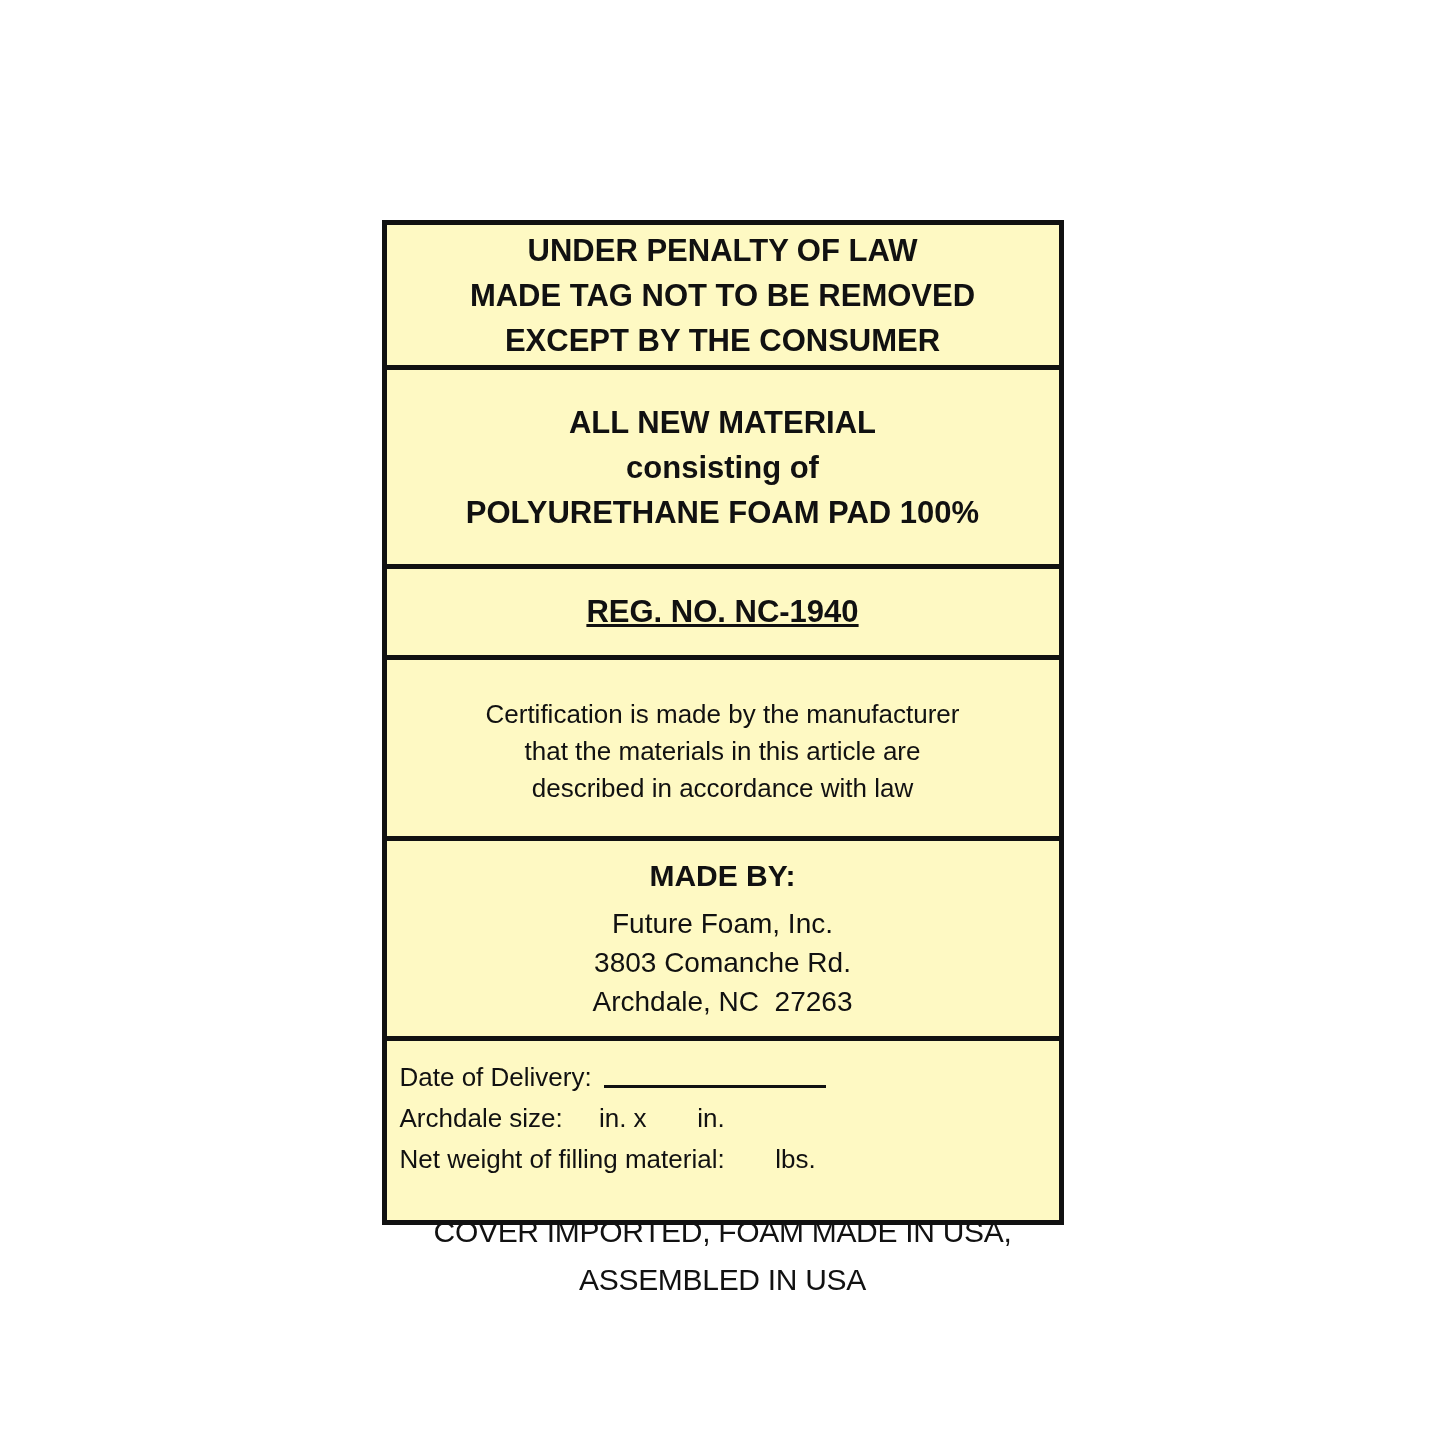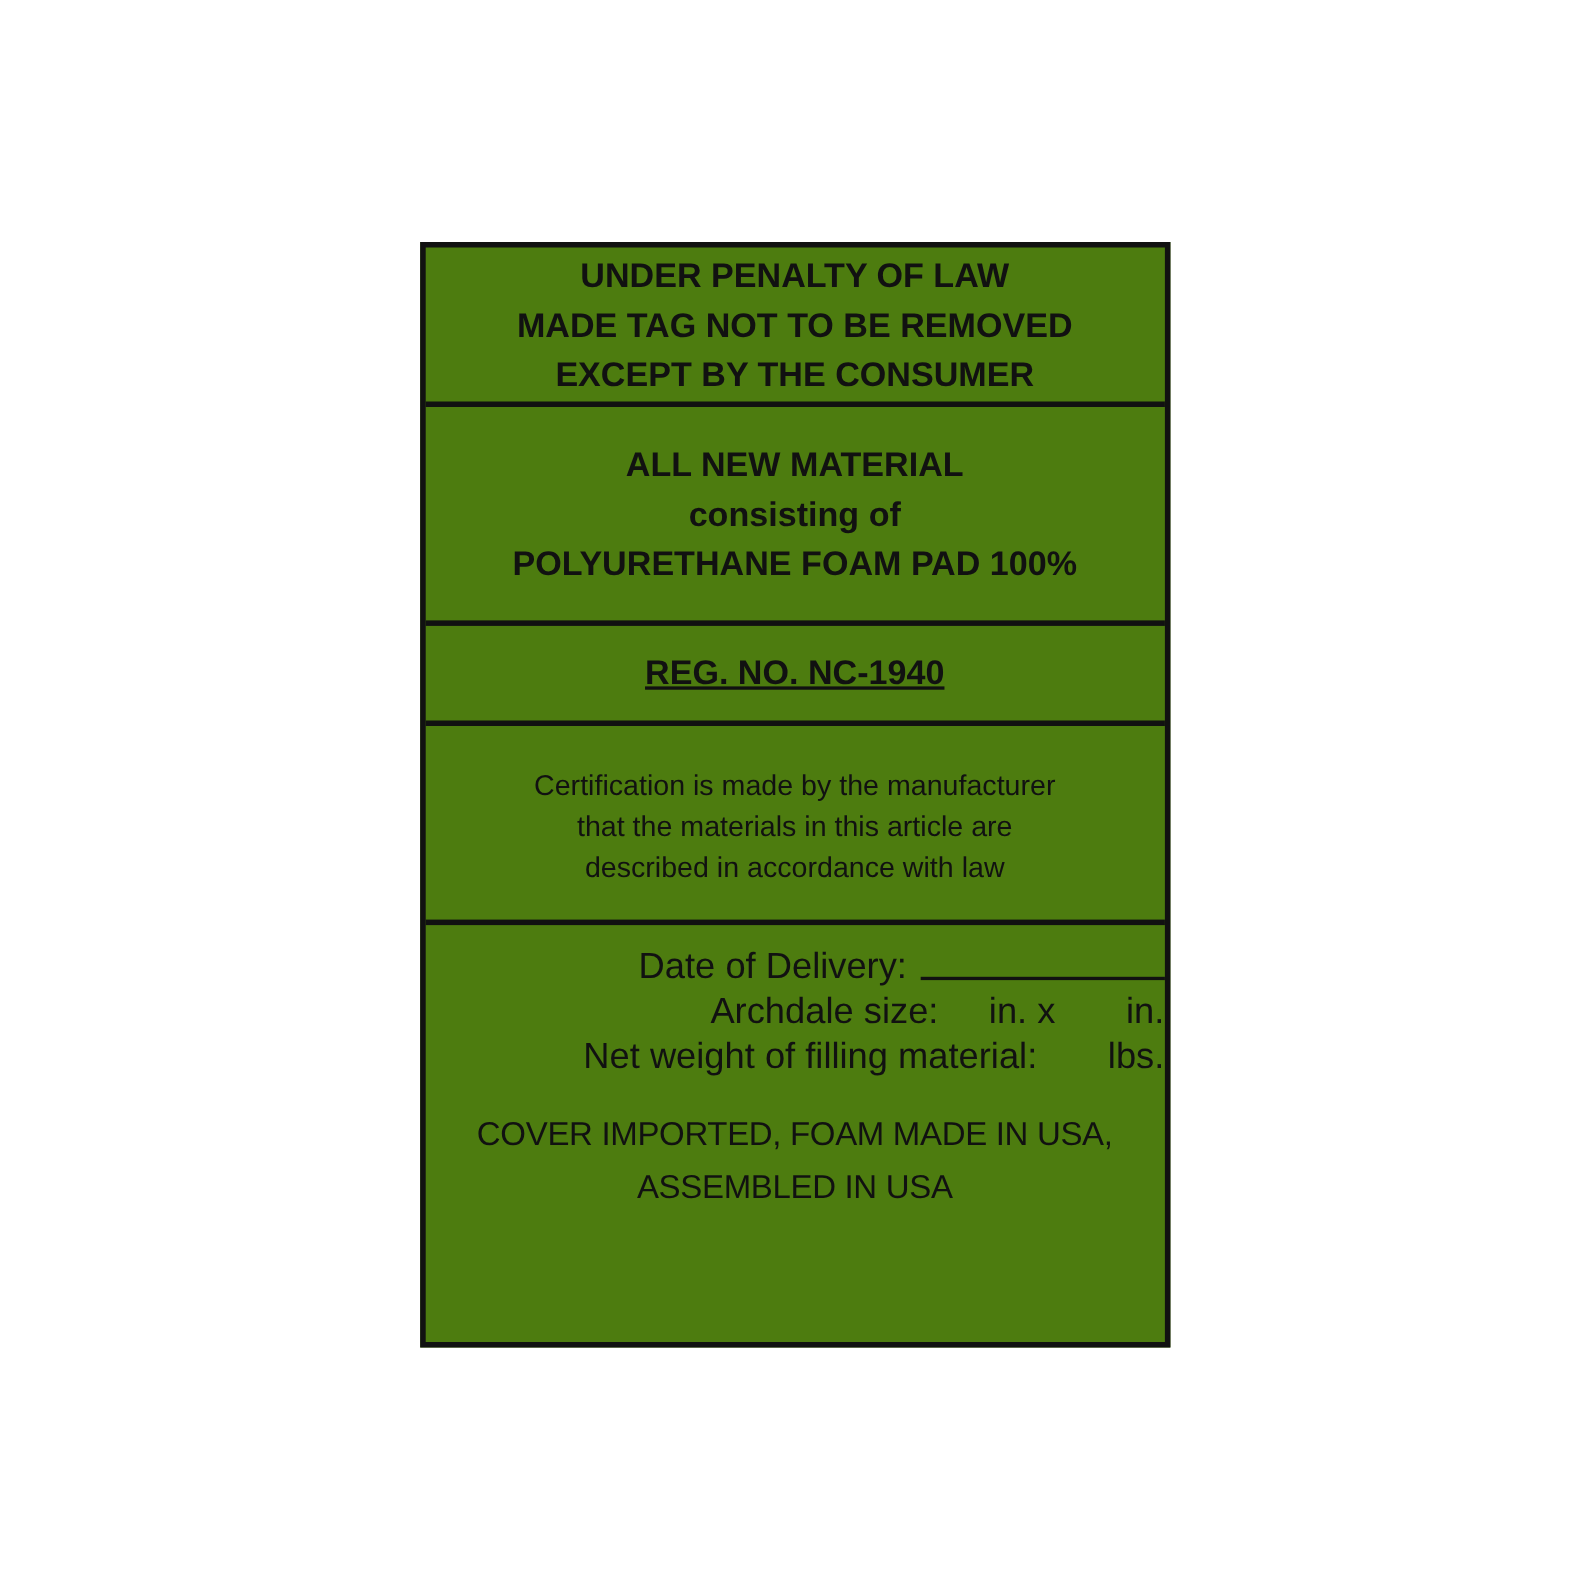--- a/index.html
+++ b/index.html
@@ -17,21 +17,21 @@
     color: #111111;
   }
   .tag {
     width: 682px;
     height: 1005px;
     box-sizing: border-box;
     border: 5px solid #111111;
     display: flex;
     flex-direction: column;
     text-align: center;
-    background: #4d7c0f;
+    background: #fef9c3;
   }
   .sec {
     box-sizing: border-box;
     border-bottom: 5px solid #111111;
     display: flex;
     flex-direction: column;
     justify-content: center;
     flex: none;
   }
   .sec-penalty  { height: 145px; }
@@ -67,23 +67,23 @@
     font-size: 30px;
     line-height: 40px;
     margin-bottom: 8px;
   }
   .addr-line {
     font-size: 28px;
     line-height: 39px;
   }
 
   .details {
-    text-align: right;
+    text-align: left;
     padding: 16px 0 0 13px;
-    font-size: 33px;
+    font-size: 26px;
     line-height: 41px;
   }
   .detail-line { white-space: pre-wrap; }
   .blank-rule {
     display: inline-block;
     width: 222px;
     border-bottom: 3px solid #111111;
     margin-left: 12px;
     transform: translateY(2px);
   }
@@ -116,20 +116,26 @@
   <div class="sec sec-reg">
     <div class="reg-line" data-bind="registration.text">REG. NO. NC-1940</div>
   </div>
 
   <div class="sec sec-cert">
     <div class="cert-line" data-bind="certification.line1">Certification is made by the manufacturer</div>
     <div class="cert-line" data-bind="certification.line2">that the materials in this article are</div>
     <div class="cert-line" data-bind="certification.line3">described in accordance with law</div>
   </div>
 
+  <div class="sec sec-madeby">
+    <div class="made-heading" data-bind="made_by.heading">MADE BY:</div>
+    <div class="addr-line" data-bind="made_by.company">Future Foam, Inc.</div>
+    <div class="addr-line" data-bind="made_by.street">3803 Comanche Rd.</div>
+    <div class="addr-line" data-bind="made_by.city_state_zip">Archdale, NC  27263</div>
+  </div>
 
   <div class="sec sec-bottom">
     <div class="details">
       <div class="detail-line"><span data-bind="details.date_of_delivery_label">Date of Delivery:</span><span class="blank-rule"></span></div>
       <div class="detail-line" data-bind="details.finished_size">Archdale size:     in. x       in.</div>
       <div class="detail-line" data-bind="details.net_weight">Net weight of filling material:       lbs.</div>
     </div>
     <div class="origin">
       <div data-bind="origin.line1">COVER IMPORTED, FOAM MADE IN USA,</div>
       <div data-bind="origin.line2">ASSEMBLED IN USA</div>

